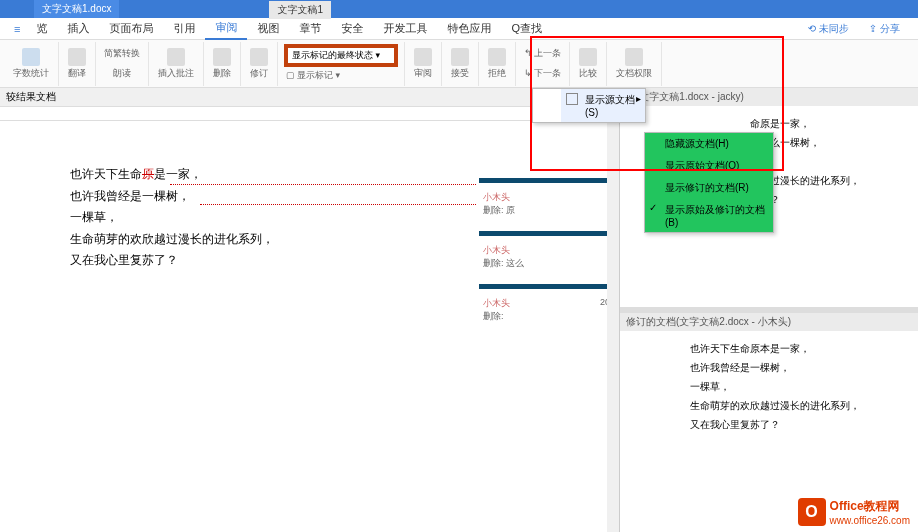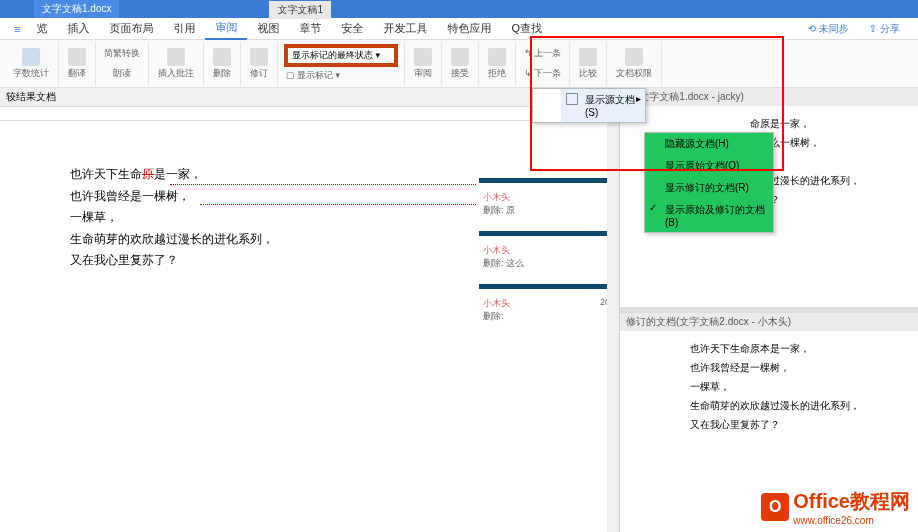--- a/index.html
+++ b/index.html
@@ -38,21 +38,21 @@
     .dotted-line { border-bottom: 1px dotted #c00; position: absolute; }
     .revision-pane { position: absolute; right: 0; top: 90px; width: 140px; }
     .revision-item { border-top: 5px solid #0c4a6e; padding: 8px 4px; font-size: 9px; color: #666; margin-bottom: 6px; }
     .revision-item .author { color: #c66; }
     .right-top { flex: 1; background: #fff; border-bottom: 6px solid #ddd; overflow: hidden; }
     .right-bottom { flex: 1; background: #fff; overflow: hidden; }
     .right-title-bar { background: #ebebeb; padding: 2px 6px; font-size: 10px; color: #555; }
     .right-content { padding: 8px 8px 8px 70px; font-size: 10px; line-height: 1.9; }
     .watermark { position: absolute; right: 8px; bottom: 6px; display: flex; align-items: center; gap: 4px; z-index: 100; }
     .watermark .logo { width: 28px; height: 28px; background: #e03c00; border-radius: 4px; display: flex; align-items: center; justify-content: center; color: #fff; font-weight: bold; font-size: 16px; }
-    .watermark .txt1 { color: #e03c00; font-size: 20px; font-weight: bold; }
+    .watermark .txt1 { color: #e03c00; font-size: 12px; font-weight: bold; }
     .watermark .txt2 { color: #e03c00; font-size: 10px; }
     .ruler { height: 14px; background: #fff; border-bottom: 1px solid #ddd; }
     .scrollbar-v { position: absolute; right: 0; top: 0; bottom: 0; width: 12px; background: #f0f0f0; }
   </style>
 </head>
 <body>
 
 <div class="titlebar">
   <span class="tab-doc">文字文稿1.docx</span>
   <span class="tab-doc2">文字文稿1</span>

